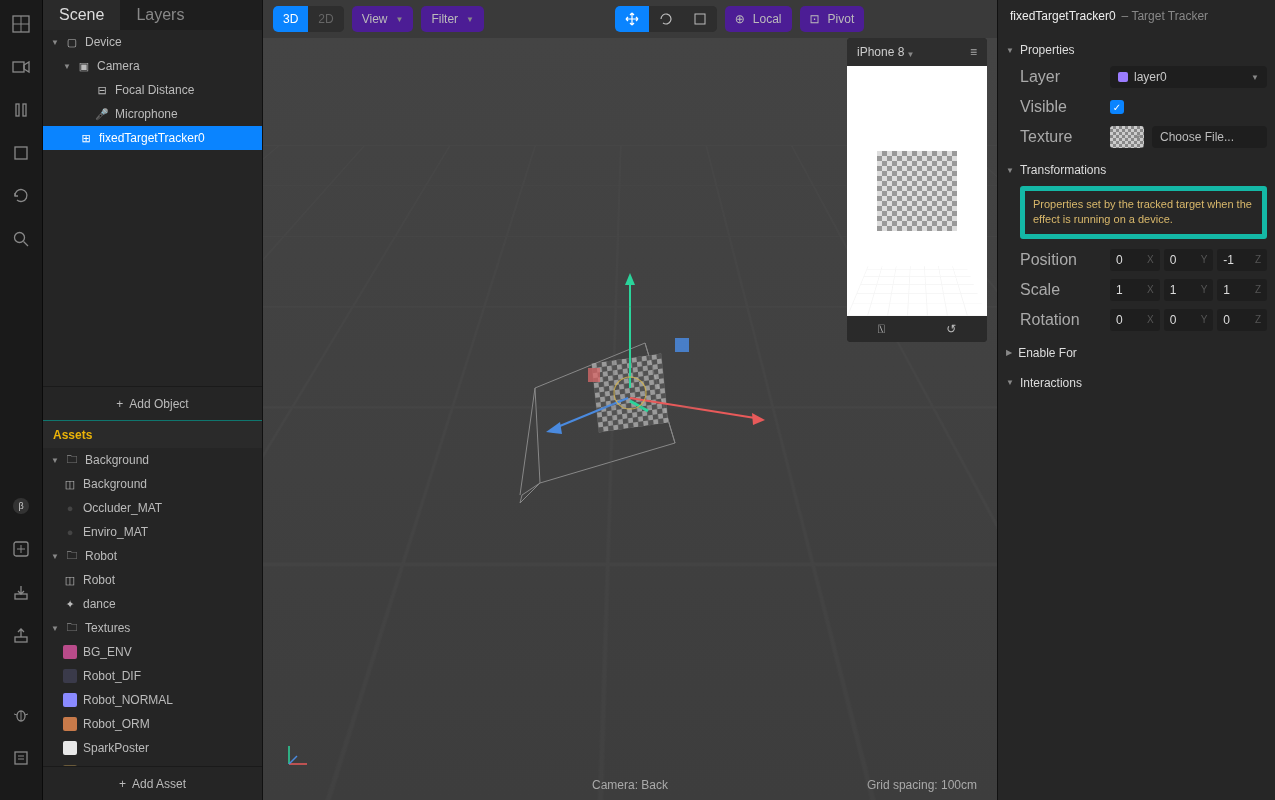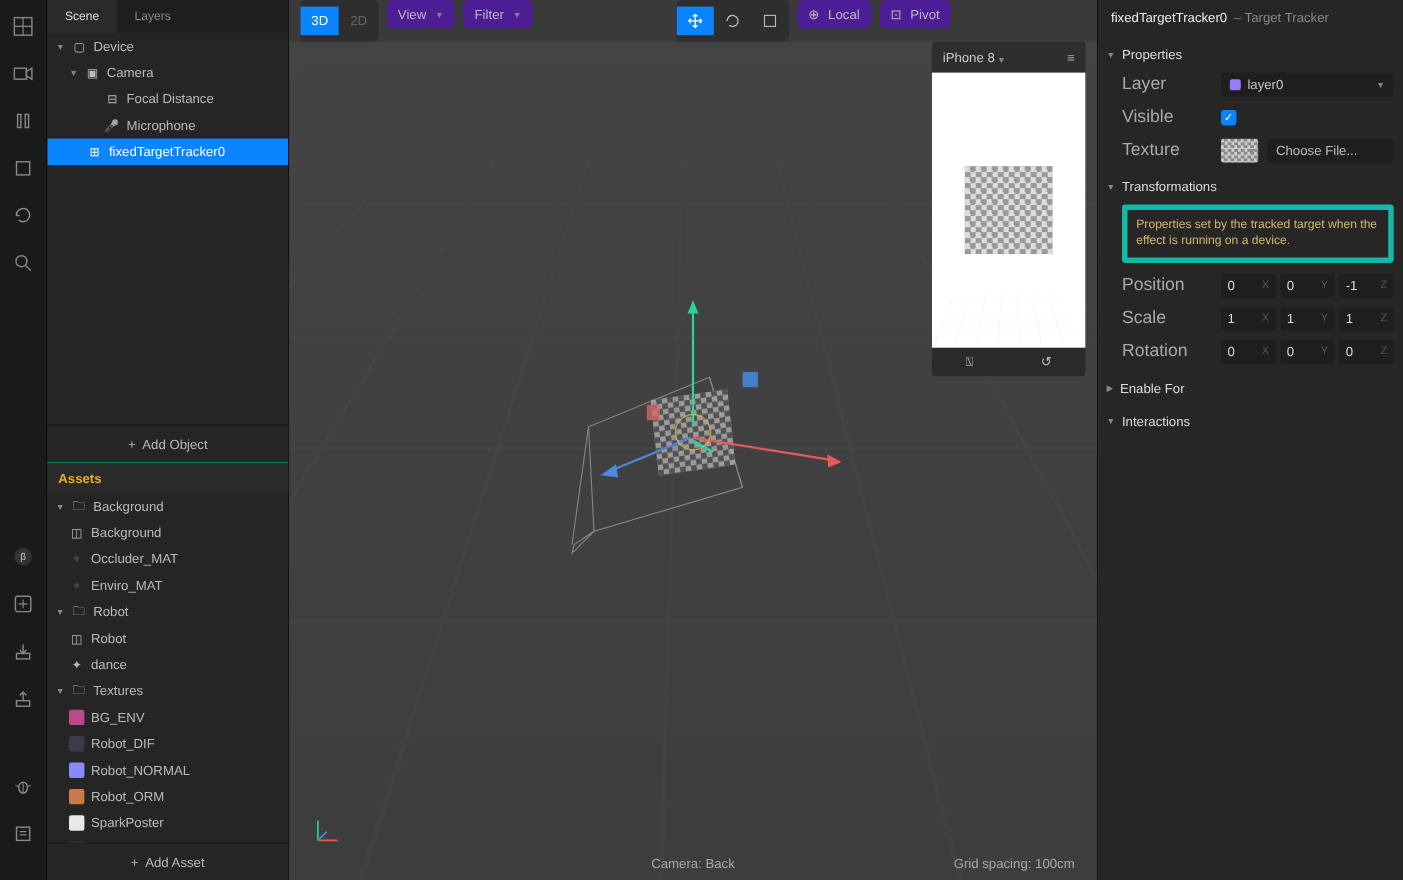--- a/index.html
+++ b/index.html
@@ -2,36 +2,36 @@
 <html><head>
 <meta charset="utf-8">
 <style>
 * { margin: 0; padding: 0; box-sizing: border-box; font-family: -apple-system, BlinkMacSystemFont, "Segoe UI", sans-serif; }
 body { background: #1e1e1e; color: #c8c8c8; font-size: 12px; width: 1275px; height: 800px; overflow: hidden; display: flex; }
 .icon-rail { width: 43px; background: #1a1a1a; display: flex; flex-direction: column; align-items: center; padding-top: 15px; gap: 25px; border-right: 1px solid #0a0a0a; }
 .icon-rail .spacer { flex: 1; }
 .rail-icon { width: 18px; height: 18px; color: #888; cursor: pointer; }
 .left-panel { width: 220px; background: #252525; display: flex; flex-direction: column; border-right: 1px solid #111; }
 .tabs { display: flex; height: 30px; align-items: stretch; background: #1e1e1e; }
-.tab { padding: 0 16px; display: flex; align-items: center; color: #888; cursor: pointer; font-size: 11px; }
+.tab { padding: 0 16px; display: flex; align-items: center; color: #888; cursor: pointer; font-size: 16px; }
 .tab.active { background: #2a2a2a; color: #ddd; }
 .tree { flex: 0 0 auto; overflow: auto; }
 .tree-row { display: flex; align-items: center; height: 24px; padding-left: 8px; cursor: pointer; gap: 6px; color: #bbb; }
 .tree-row.selected { background: #0a84ff; color: #fff; }
 .tree-row .chev { width: 8px; font-size: 8px; color: #888; }
 .tree-icon { width: 14px; height: 14px; display: flex; align-items: center; justify-content: center; font-size: 11px; }
 .indent-1 { padding-left: 20px; }
 .indent-2 { padding-left: 36px; }
 .indent-3 { padding-left: 52px; }
 .add-btn { height: 34px; display: flex; align-items: center; justify-content: center; gap: 6px; color: #bbb; cursor: pointer; border-top: 1px solid #1a1a1a; background: #252525; }
 .section-hdr { height: 28px; display: flex; align-items: center; padding: 0 10px; font-weight: 600; color: #eab308; background: #2a2a2a; border-top: 1px solid #0f766e; }
 .assets-tree { flex: 1; overflow: auto; }
 .asset-swatch { width: 14px; height: 14px; border-radius: 2px; }
 .center { flex: 1; background: #3f3f3f; display: flex; flex-direction: column; position: relative; }
-.toolbar { height: 38px; display: flex; padding: 0 10px; gap: 8px; background: #3a3a3a; }
+.toolbar { height: 38px; display: flex; align-items: center; padding: 0 10px; gap: 8px; background: #3a3a3a; }
 .tb-group { display: flex; align-items: center; gap: 0; border-radius: 5px; overflow: hidden; background: #2e2e2e; }
 .tb-btn { height: 26px; padding: 0 10px; display: flex; align-items: center; justify-content: center; background: #2e2e2e; color: #bbb; cursor: pointer; font-size: 12px; gap:4px; }
 .tb-btn.active { background: #0a84ff; color: #fff; }
 .tb-btn.dim { color: #666; }
 .tb-drop { height: 26px; padding: 0 10px; display: flex; align-items: center; gap: 8px; background: #4c1d95; border-radius: 5px; color: #bbb; cursor: pointer; }
 .tb-spacer { flex: 1; }
 .viewport { flex: 1; position: relative; background: linear-gradient(#444 0%, #3d3d3d 100%); overflow: hidden; }
 .grid-bg { position: absolute; inset: 0; background-image: 
   linear-gradient(#555 1px, transparent 1px),
   linear-gradient(90deg, #555 1px, transparent 1px);

